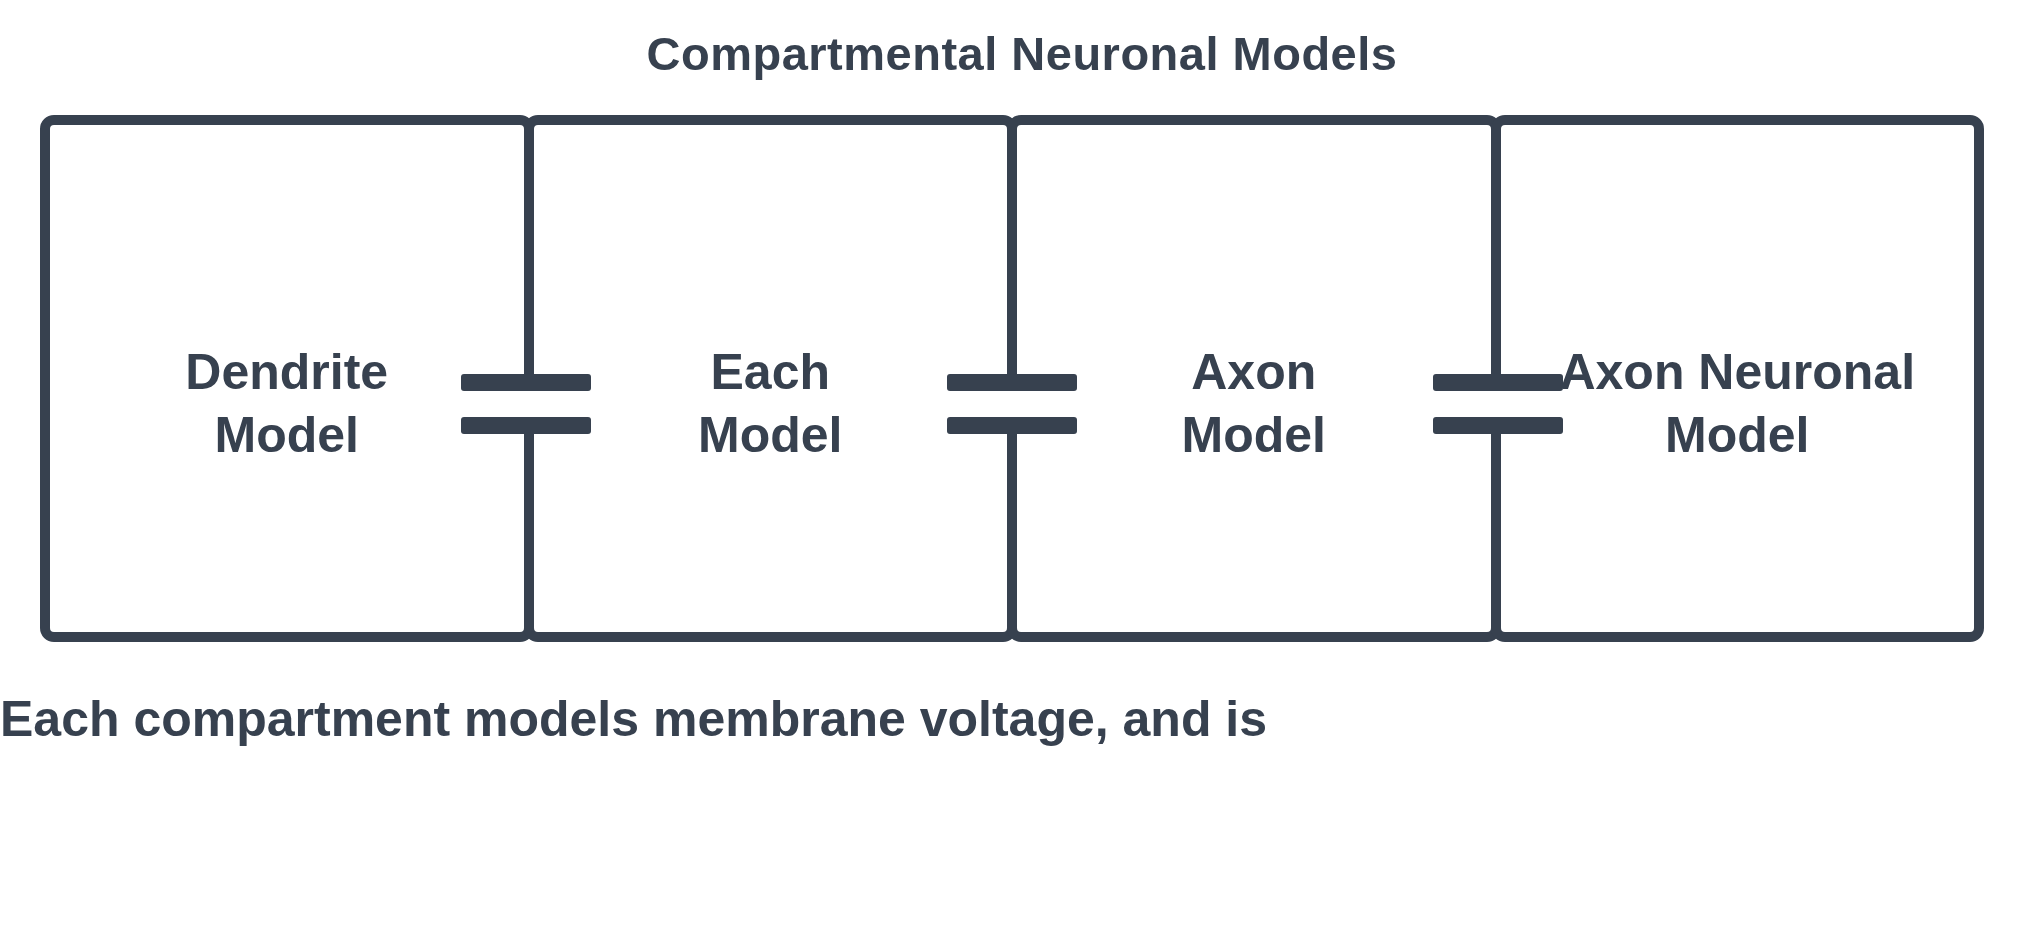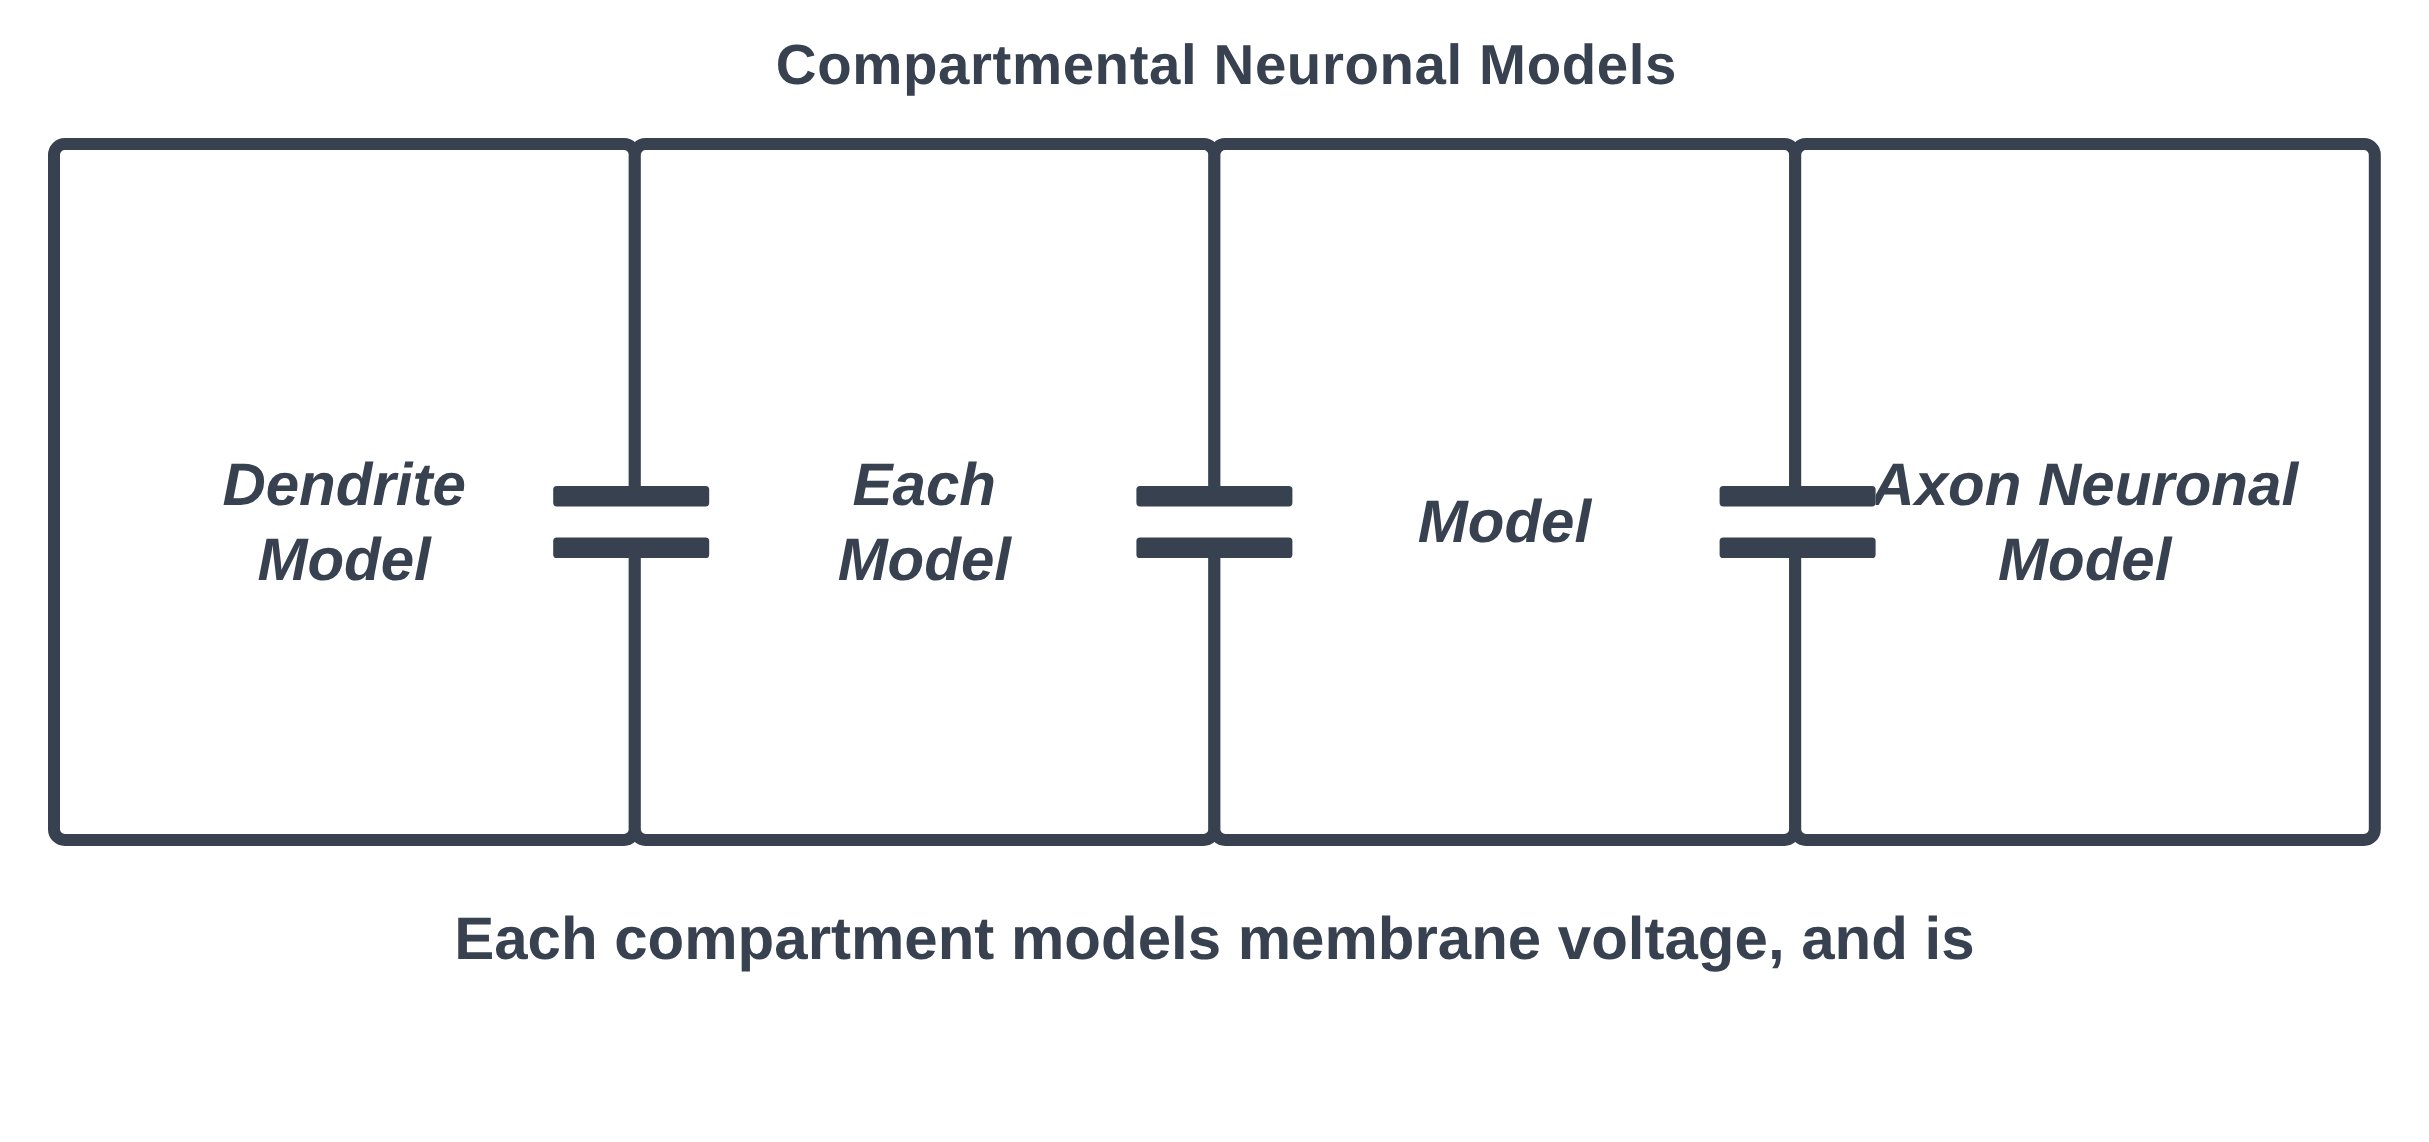--- a/index.html
+++ b/index.html
@@ -24,23 +24,22 @@
     text-align: center;
     font-size: 47px;
     font-weight: 700;
     letter-spacing: 0.5px;
     padding-left: 20px;
   }
 
   .boxes-row {
     position: relative;
     margin: 34px 40px 0 40px;
-    height: 590px;
+    height: 527px;
     display: flex;
-    font-style: italic;
   }
 
   .compartment {
     flex: 1 1 0;
     background: #ffffff;
     border: 10px solid #37414F;
     border-radius: 14px;
     display: flex;
     align-items: center;
     justify-content: center;
@@ -78,21 +77,21 @@
     background: #37414F;
     border-radius: 3px;
   }
 
   .coupling-1 { left: 25%; }
   .coupling-2 { left: 50%; }
   .coupling-3 { left: 75%; }
 
   .caption {
     margin-top: 44px;
-    text-align: center;
+    text-align: left;
     font-size: 50px;
     font-weight: 700;
     line-height: 1.35;
   }
 </style>
 </head>
 <body>
 
 <div class="page">
 
@@ -109,20 +108,21 @@
 
     <div class="compartment">
       <div class="compartment-label">
         <div>Each</div>
         <div>Model</div>
       </div>
     </div>
 
     <div class="compartment">
       <div class="compartment-label">
+        <div>Axon</div>
         <div>Model</div>
       </div>
     </div>
 
     <div class="compartment">
       <div class="compartment-label">
         <div>Axon Neuronal</div>
         <div>Model</div>
       </div>
     </div>

